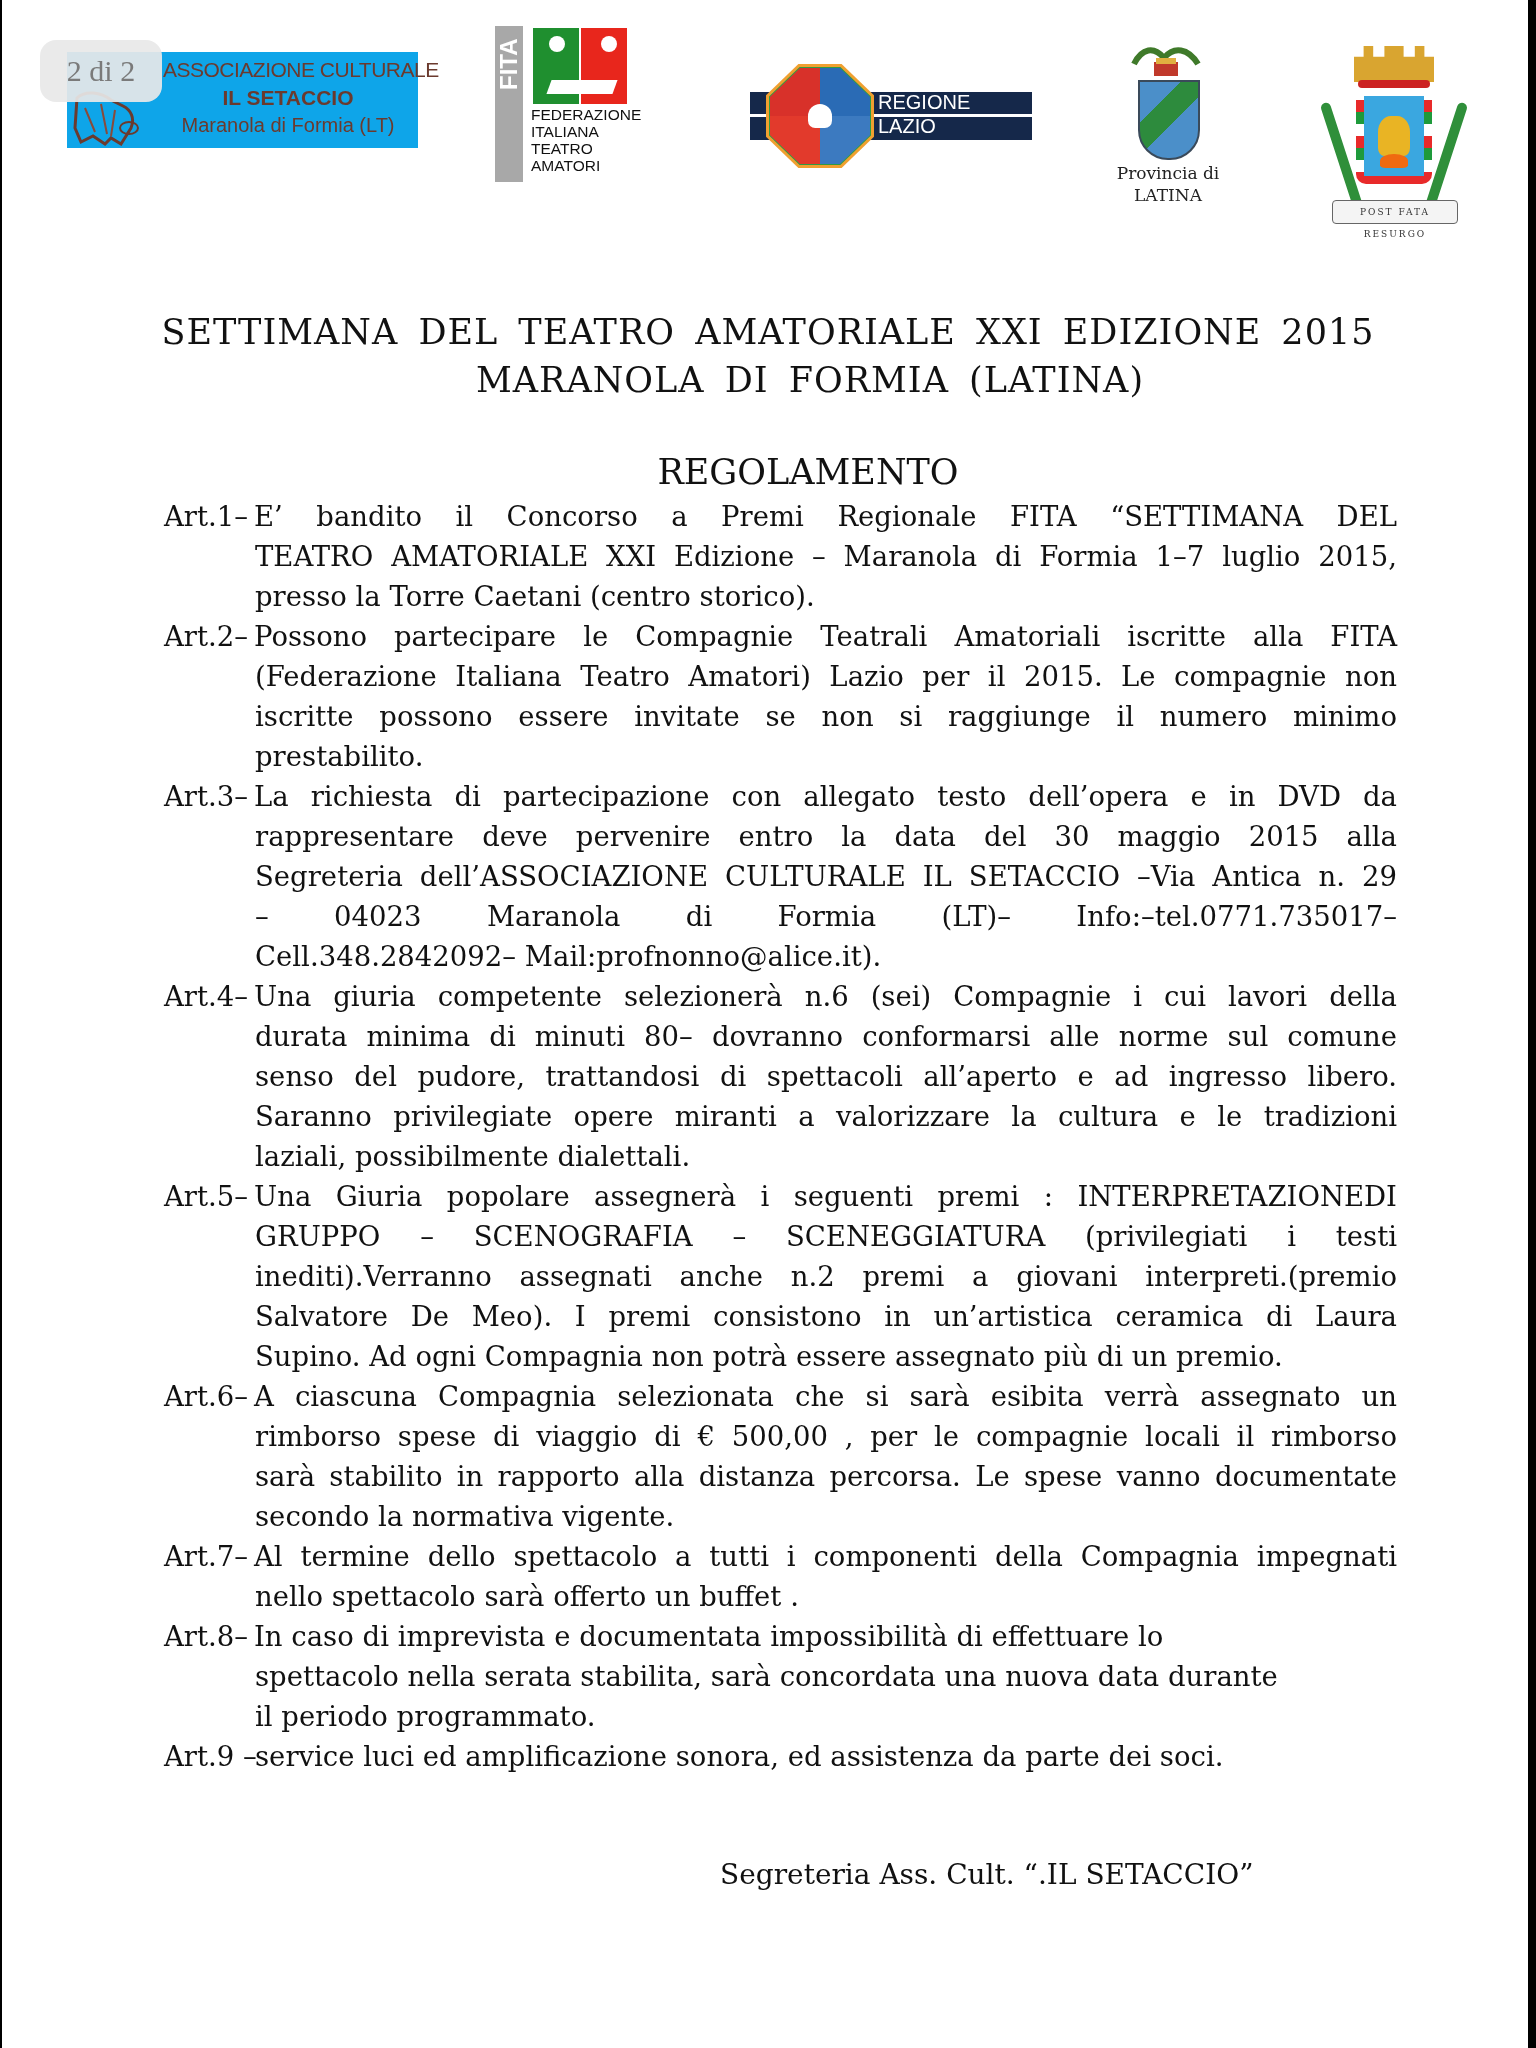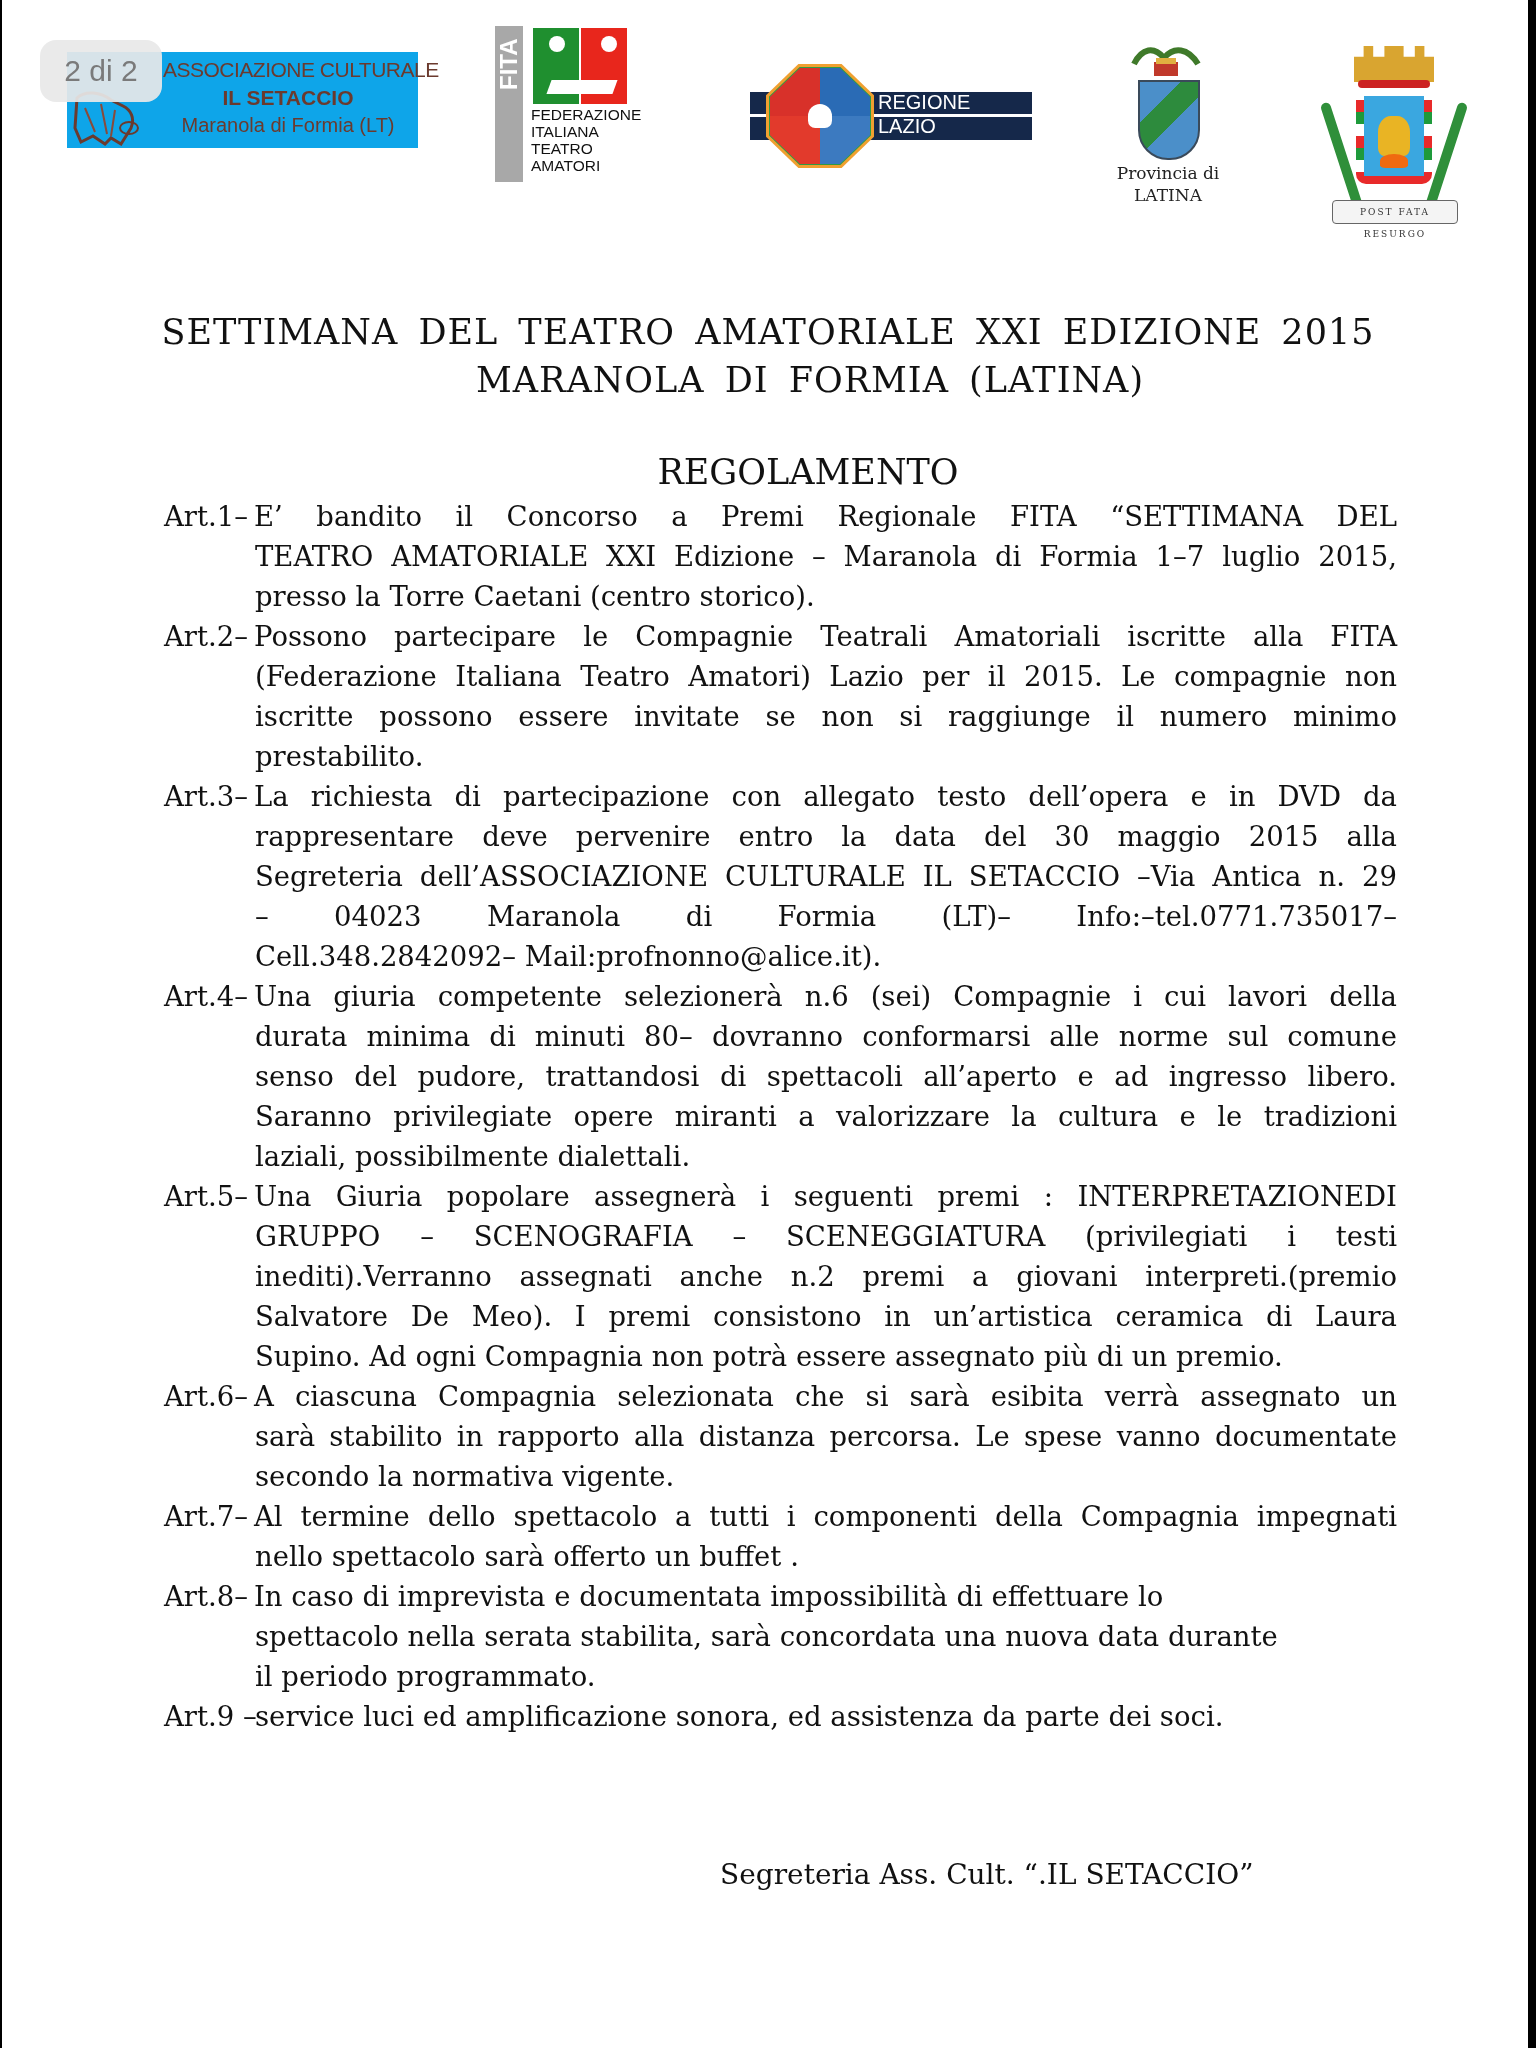--- a/index.html
+++ b/index.html
@@ -10,21 +10,21 @@
     color: #111;
   }
   .border-left { position: absolute; left: 0; top: 0; width: 2px; height: 2048px; background: #000; }
   .border-right { position: absolute; left: 1528px; top: 0; width: 8px; height: 2048px; background: #000; }
 
   
   .page-indicator {
     position: absolute; left: 40px; top: 40px; width: 122px; height: 62px;
     background: rgba(232,232,232,0.92); border-radius: 16px;
     display: flex; align-items: center; justify-content: center;
-    font-family: Liberation Sans, sans-serif; font-size: 30px; color: #7a7a7a;
+    font-family: Liberation Serif, serif; font-size: 30px; color: #7a7a7a;
     z-index: 10;
   }
 
   
   .logo { position: absolute; }
   .logo-setaccio {
     left: 67px; top: 52px; width: 351px; height: 96px;
     background: #0ea5e9;
   }
   .logo-setaccio .fig { position: absolute; left: 4px; top: 36px; width: 72px; height: 58px; }
@@ -251,20 +251,21 @@
     <span class="line first justify">Una Giuria popolare assegnerà i seguenti premi : INTERPRETAZIONEDI</span>
     <span class="line justify">GRUPPO  –   SCENOGRAFIA  –  SCENEGGIATURA  (privilegiati  i  testi</span>
     <span class="line justify">inediti).Verranno assegnati anche n.2 premi a giovani interpreti.(premio</span>
     <span class="line justify">Salvatore De Meo). I premi consistono in un’artistica  ceramica  di  Laura</span>
     <span class="line">Supino. Ad ogni Compagnia non potrà essere assegnato  più  di un  premio.</span>
   </div>
 
   <div class="article">
     <span class="num">Art.6–</span>
     <span class="line first justify">A ciascuna Compagnia  selezionata  che si sarà esibita  verrà assegnato un</span>
+    <span class="line justify">rimborso spese  di  viaggio di € 500,00 , per le compagnie locali il rimborso</span>
     <span class="line justify">sarà stabilito in rapporto alla distanza percorsa. Le spese vanno documentate</span>
     <span class="line">secondo la normativa vigente.</span>
   </div>
 
   <div class="article">
     <span class="num">Art.7–</span>
     <span class="line first justify">Al  termine  dello spettacolo a  tutti i componenti  della Compagnia  impegnati</span>
     <span class="line">nello spettacolo  sarà offerto  un  buffet .</span>
   </div>
 

